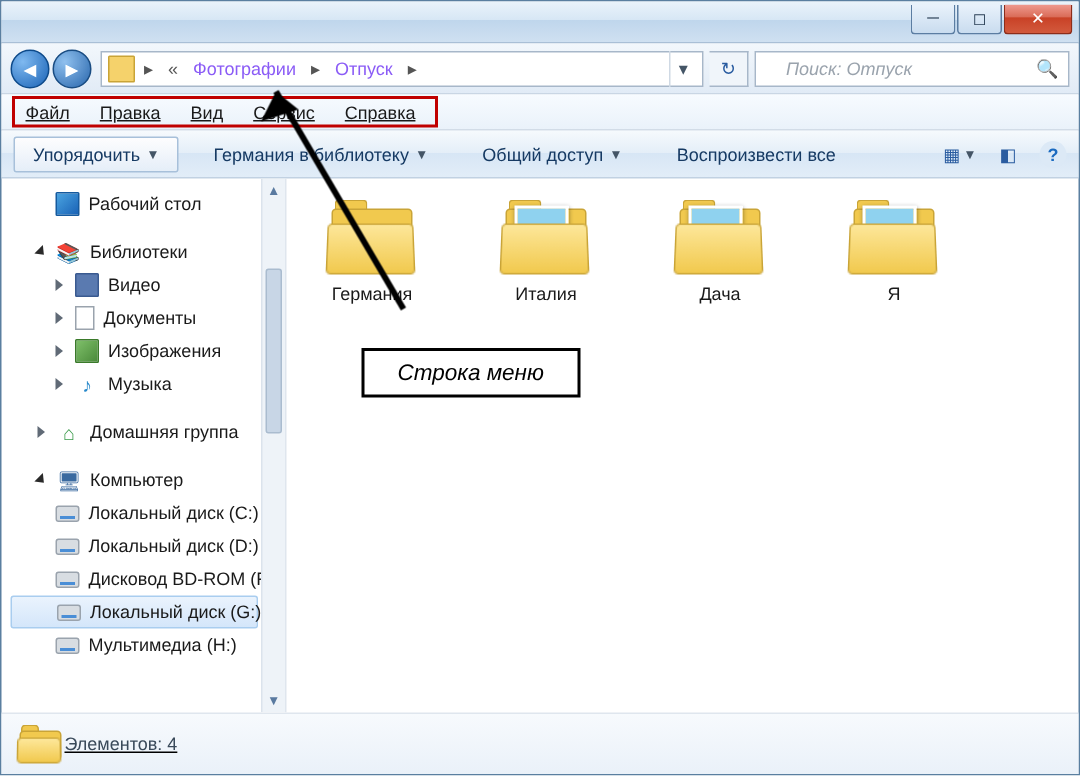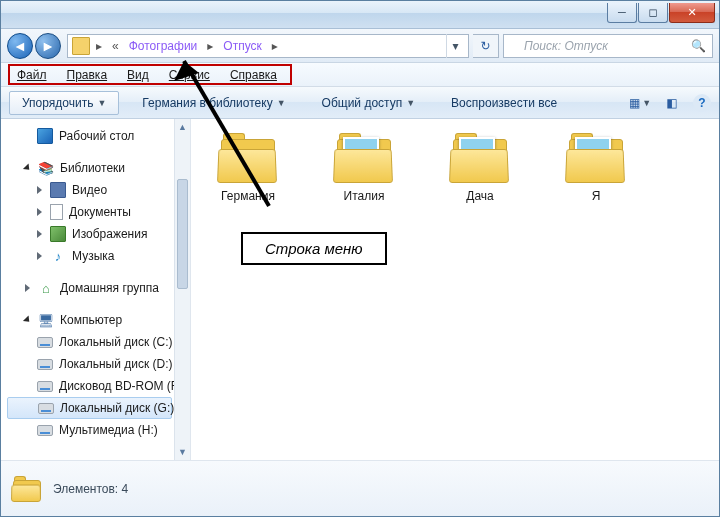--- a/index.html
+++ b/index.html
@@ -76,21 +76,21 @@
 .folder-tab { position:absolute; left:6px; top:0; width:22px; height:10px; background:#f1c94e; border:1px solid #c9a437; border-bottom:none; border-radius:3px 3px 0 0; }
 .folder-front { position:absolute; left:0; bottom:0; width:60px; height:36px; background: linear-gradient(to bottom,#fde79a,#f1c94e); border:1px solid #c9a437; border-radius:3px; transform: perspective(100px) rotateX(8deg); transform-origin: bottom; }
 .folder-thumb { position:absolute; left:10px; top:4px; width:36px; height:26px; background: linear-gradient(to bottom, #8fd2ef 60%, #5a9a4a 60%); border:2px solid #fff; box-shadow:0 1px 3px rgba(0,0,0,.4); }
 .tile-label { color:#1a1a1a; }
 
 
 .annot-arrow { position:absolute; left:168px; top:50px; width:120px; height:160px; pointer-events:none; }
 .annot-label { position:absolute; left:240px; top:231px; border:2px solid #000; background:#fff; padding: 6px 22px; font-style: italic; font-size: 15px; }
 
 
-.statusbar { height: 56px; border-top: 1px solid #dfe6ee; display:flex; align-items:center; padding: 0 10px; gap: 10px; background: linear-gradient(to bottom,#f7fafd,#eaf1f9); }
+.statusbar { height: 41px; border-top: 1px solid #dfe6ee; display:flex; align-items:center; padding: 0 10px; background: linear-gradient(to bottom,#f7fafd,#eaf1f9); text-decoration: underline; }
 .status-folder { width:32px; height:26px; position:relative; }
 .status-folder .folder-back{ left:2px; top:4px; width:28px; height:20px; }
 .status-folder .folder-tab{ left:3px; width:12px; height:6px; }
 .status-folder .folder-front{ width:30px; height:18px; }
 .status-text { color:#3a4a5a; }
 
 </style>
 </head>
 <body>
 

